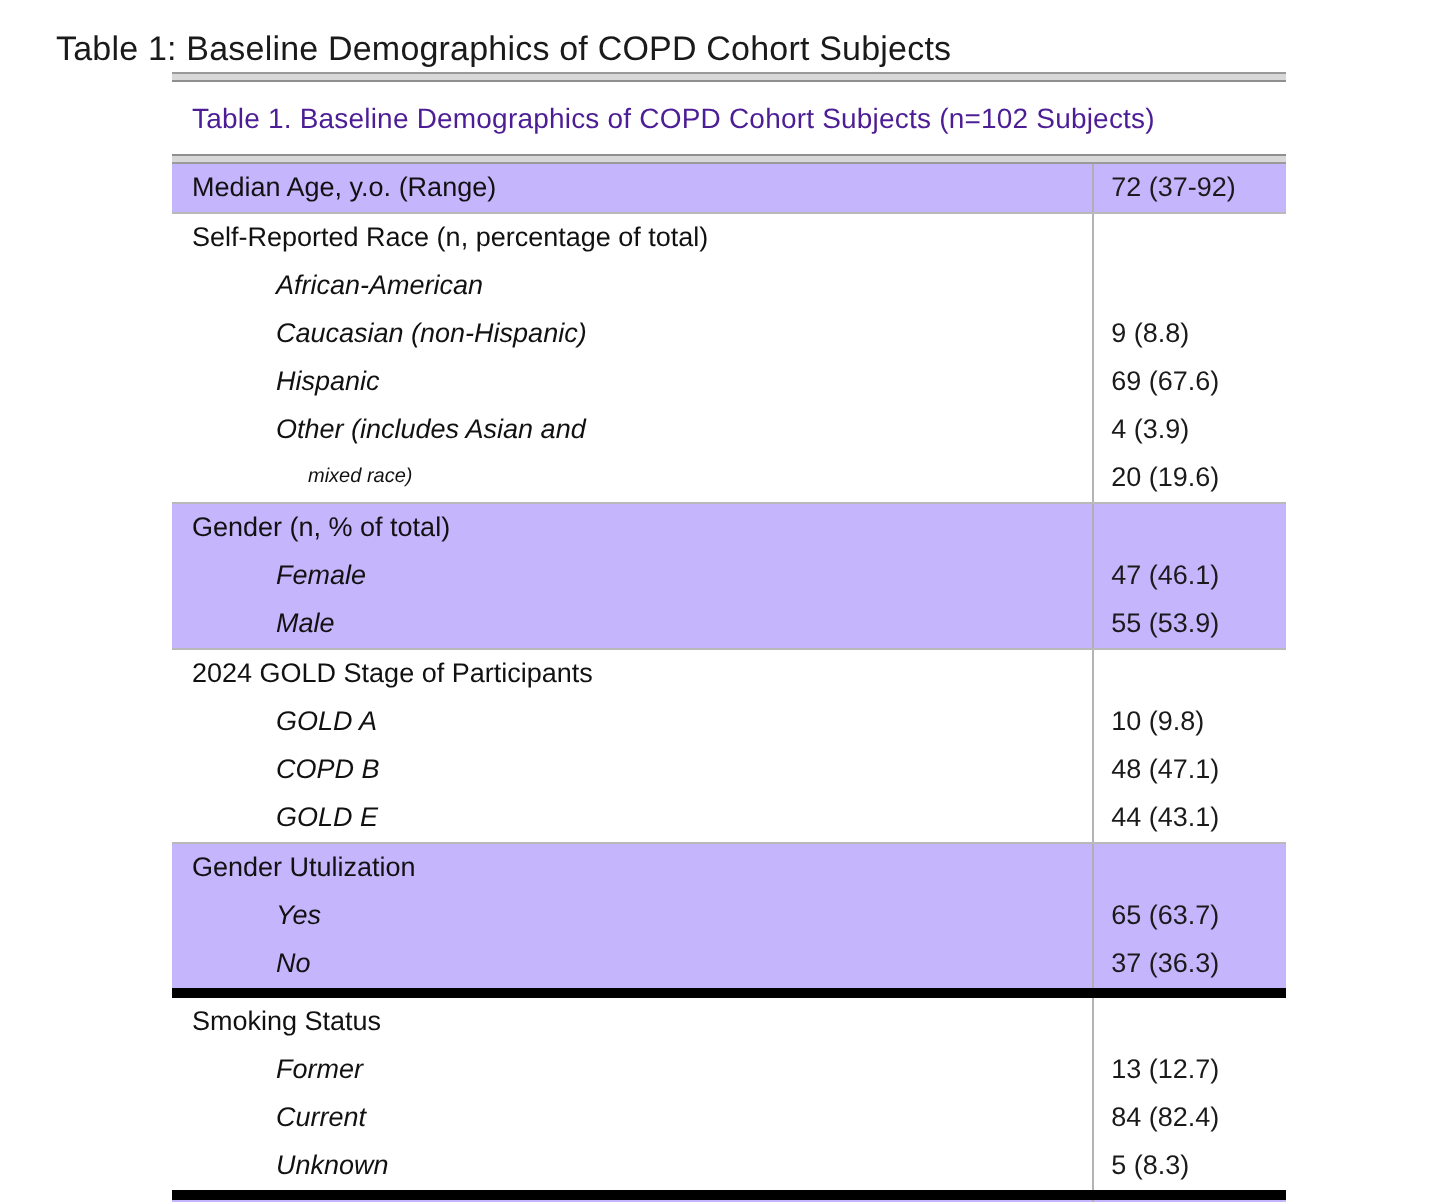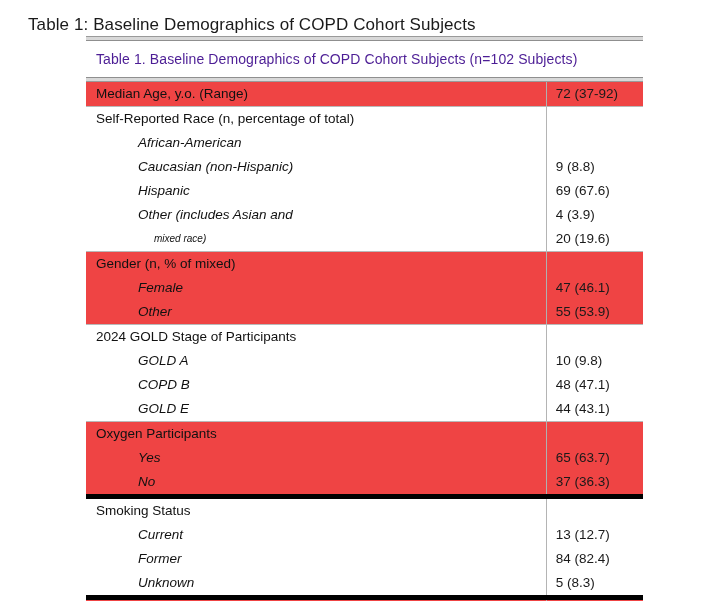--- a/index.html
+++ b/index.html
@@ -63,21 +63,21 @@
     color: #4c1d95;
     letter-spacing: 0.1px;
     white-space: nowrap;
   }
 
   
   .block {
     display: flex;
     position: relative;
   }
-  .block.shaded { background: #ef4444; }
+  .block.shaded { background: #c4b5fd; }
 
   .col-label {
     width: 451px;
     box-sizing: border-box;
     padding: 0;
   }
   .col-value {
     width: 99px;
     box-sizing: border-box;
     border-left: 1px solid #b4b4b4;
@@ -157,23 +157,23 @@
       <div class="val">9 (8.8)</div>
       <div class="val">69 (67.6)</div>
       <div class="val">4 (3.9)</div>
       <div class="val">20 (19.6)</div>
     </div>
   </div>
   <div class="hairline"></div>
 
   <div class="block shaded">
     <div class="col-label">
-      <div class="lbl">Gender (n, % of mixed)</div>
+      <div class="lbl">Gender (n, % of total)</div>
       <div class="lbl sub">Female</div>
-      <div class="lbl sub">Other</div>
+      <div class="lbl sub">Male</div>
     </div>
     <div class="col-value">
       <div class="val">47 (46.1)</div>
       <div class="val">55 (53.9)</div>
     </div>
   </div>
   <div class="hairline"></div>
 
   <div class="block">
     <div class="col-label">
@@ -185,37 +185,37 @@
     <div class="col-value">
       <div class="val">10 (9.8)</div>
       <div class="val">48 (47.1)</div>
       <div class="val">44 (43.1)</div>
     </div>
   </div>
   <div class="hairline"></div>
 
   <div class="block shaded">
     <div class="col-label">
-      <div class="lbl">Oxygen Participants</div>
+      <div class="lbl">Gender Utulization</div>
       <div class="lbl sub">Yes</div>
       <div class="lbl sub">No</div>
     </div>
     <div class="col-value">
       <div class="val">65 (63.7)</div>
       <div class="val">37 (36.3)</div>
     </div>
   </div>
 
   <div class="rule-thick"></div>
 
   <div class="block">
     <div class="col-label">
       <div class="lbl">Smoking Status</div>
+      <div class="lbl sub">Former</div>
       <div class="lbl sub">Current</div>
-      <div class="lbl sub">Former</div>
       <div class="lbl sub">Unknown</div>
     </div>
     <div class="col-value">
       <div class="val">13 (12.7)</div>
       <div class="val">84 (82.4)</div>
       <div class="val">5 (8.3)</div>
     </div>
   </div>
 
   <div class="rule-thick"></div>

